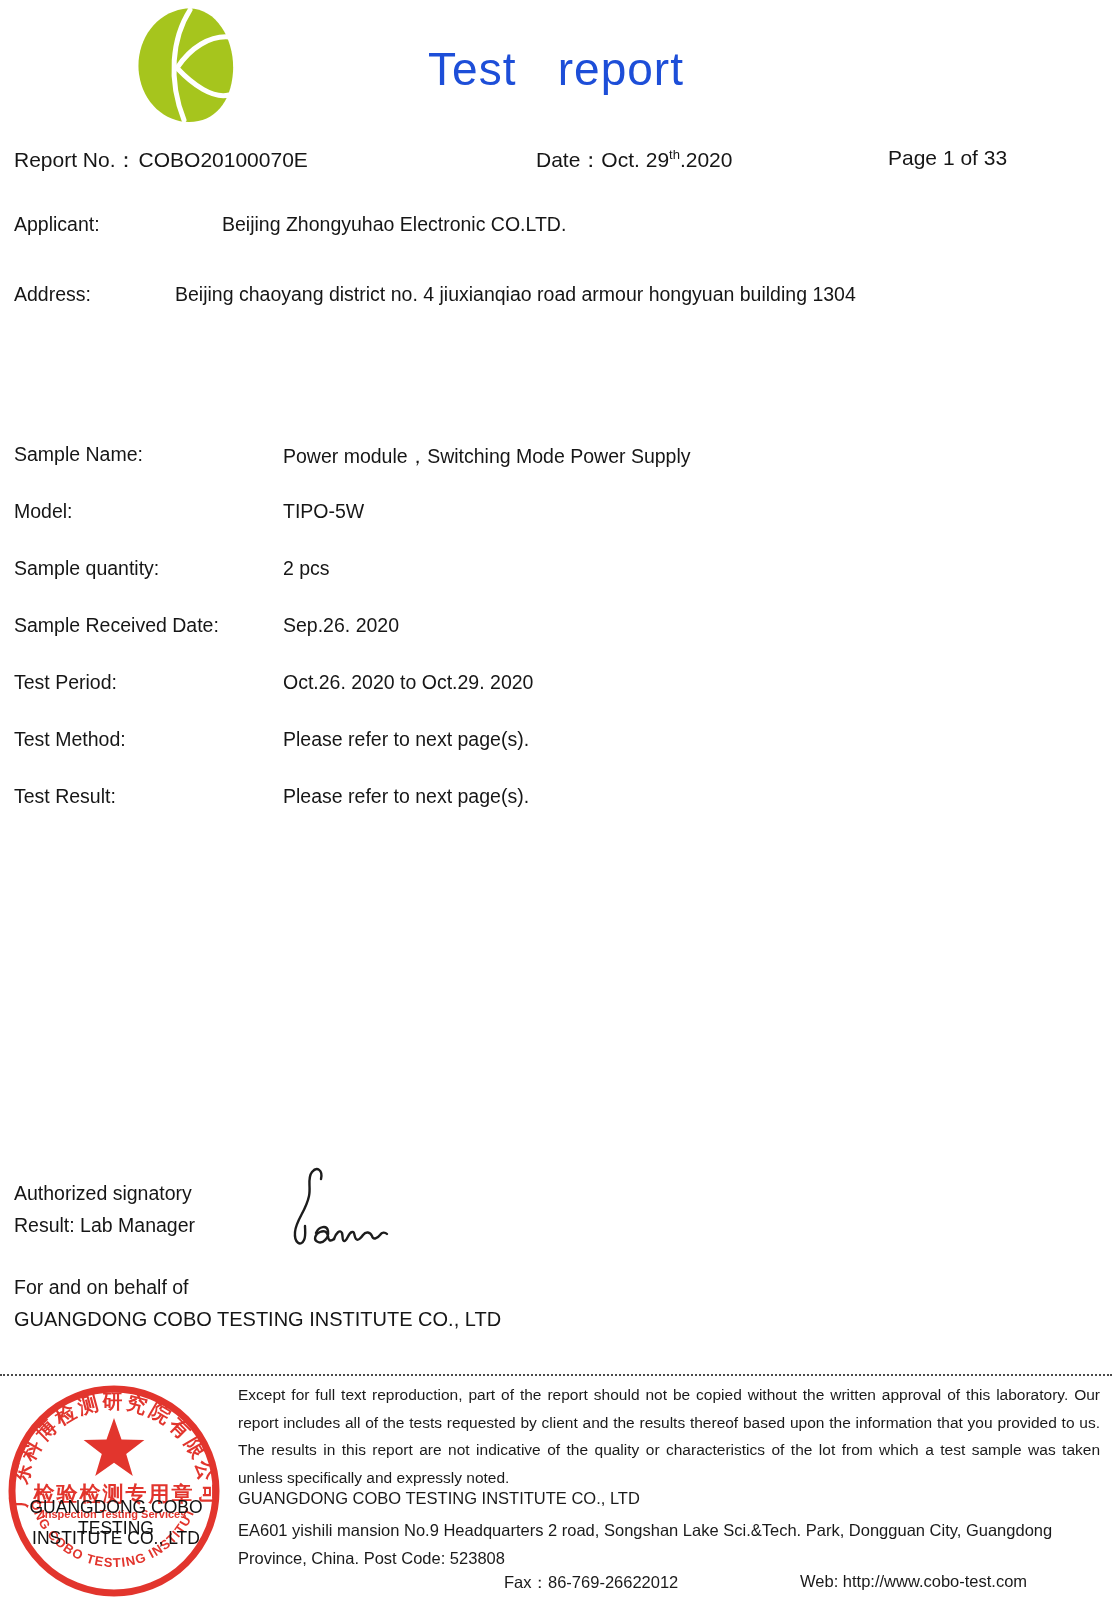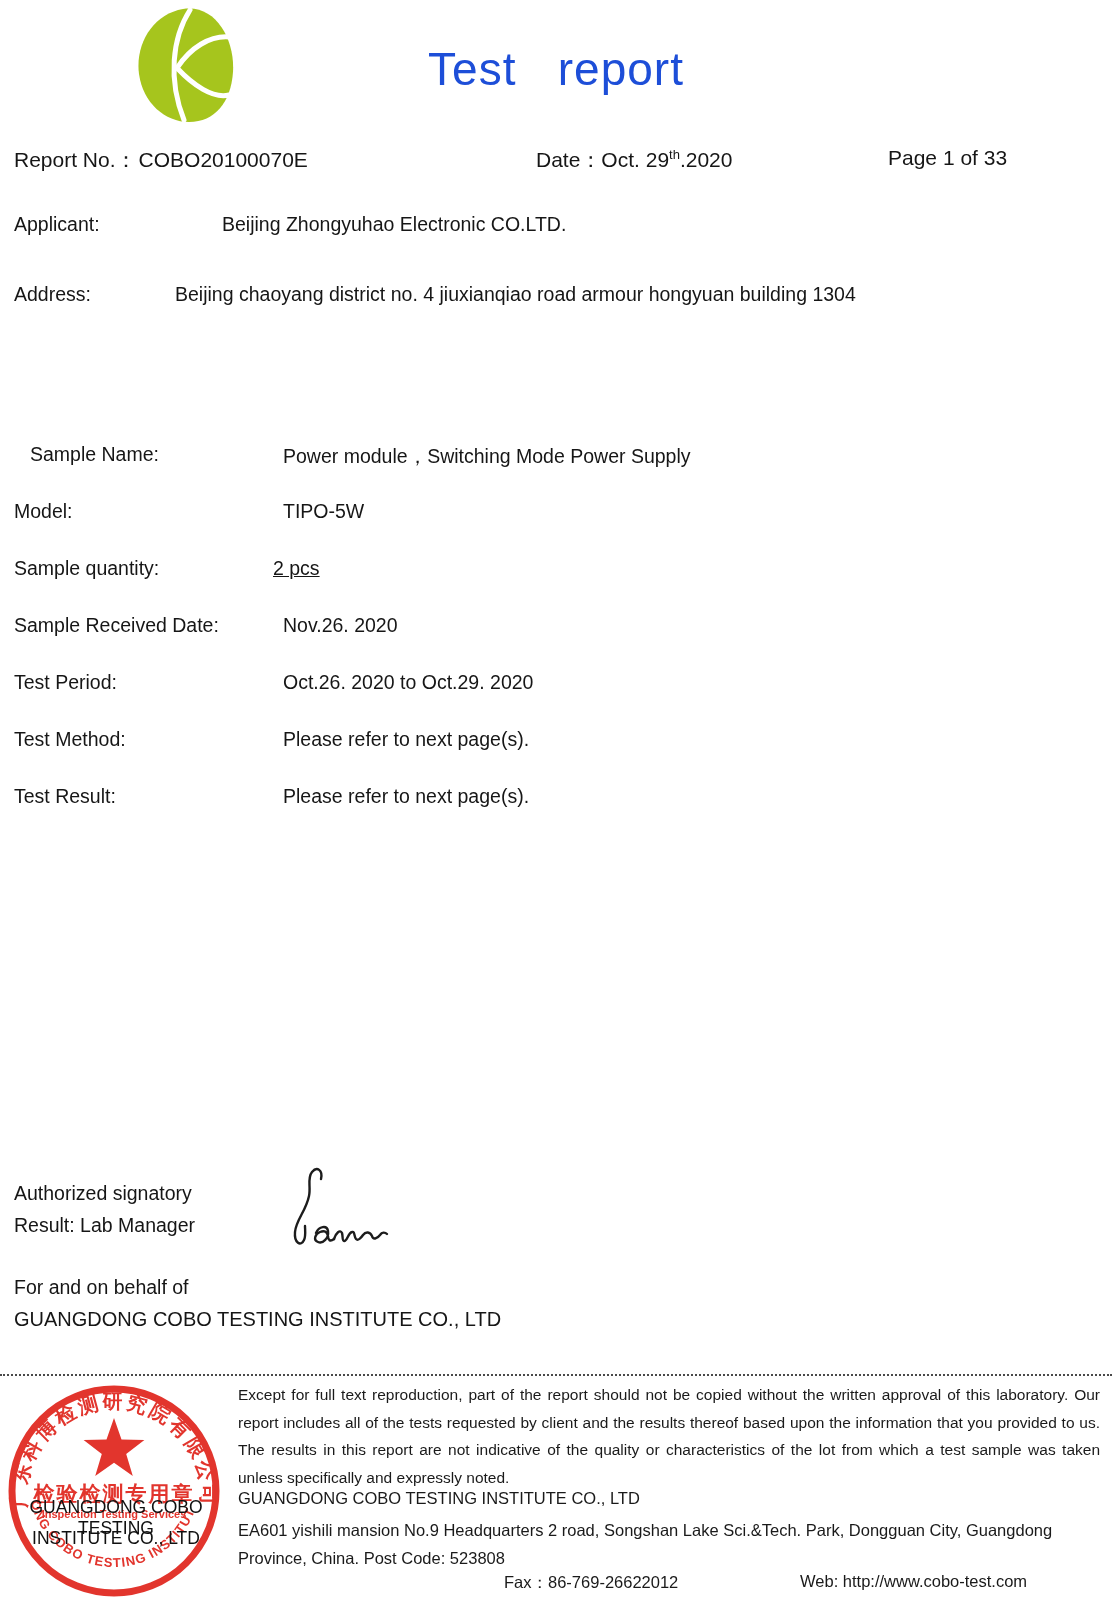--- a/index.html
+++ b/index.html
@@ -69,31 +69,31 @@
     <span>Date：</span><span>Oct. 29</span><span class="sup">th</span><span>.2020</span>
   </div>
   <div class="abs hrow" style="left:888px;top:146px;">Page 1 of 33</div>
 
   <div class="abs lbl" style="left:14px;top:213px;">Applicant:</div>
   <div class="abs val" style="left:175px;top:213px;margin-left:47px;">Beijing Zhongyuhao Electronic CO.LTD.</div>
   <div class="abs lbl" style="left:14px;top:283px;">Address:</div>
   <div class="abs val" style="left:175px;top:283px;width:920px;">Beijing chaoyang district no. 4 jiuxianqiao road armour hongyuan building 1304</div>
 
 
-  <div class="abs lbl" style="left:30px;top:443px;text-align:center;">Sample Name:</div>
+  <div class="abs lbl" style="left:14px;top:443px;text-align:center;">Sample Name:</div>
   <div class="abs val" style="left:283px;top:443px;">Power module，Switching Mode Power Supply</div>
 
   <div class="abs lbl" style="left:14px;top:500px;">Model:</div>
   <div class="abs val" style="left:283px;top:500px;">TIPO-5W</div>
 
   <div class="abs lbl" style="left:14px;top:557px;">Sample quantity:</div>
-  <div class="abs val" style="left:273px;top:557px;text-decoration:underline;">2 pcs</div>
+  <div class="abs val" style="left:283px;top:557px;">2 pcs</div>
 
   <div class="abs lbl" style="left:14px;top:614px;">Sample Received Date:</div>
-  <div class="abs val" style="left:283px;top:614px;">Nov.26. 2020</div>
+  <div class="abs val" style="left:283px;top:614px;">Sep.26. 2020</div>
 
   <div class="abs lbl" style="left:14px;top:671px;">Test Period:</div>
   <div class="abs val" style="left:283px;top:671px;">Oct.26. 2020 to Oct.29. 2020</div>
 
   <div class="abs lbl" style="left:14px;top:728px;">Test Method:</div>
   <div class="abs val" style="left:283px;top:728px;">Please refer to next page(s).</div>
 
   <div class="abs lbl" style="left:14px;top:785px;">Test Result:</div>
   <div class="abs val" style="left:283px;top:785px;">Please refer to next page(s).</div>
 

